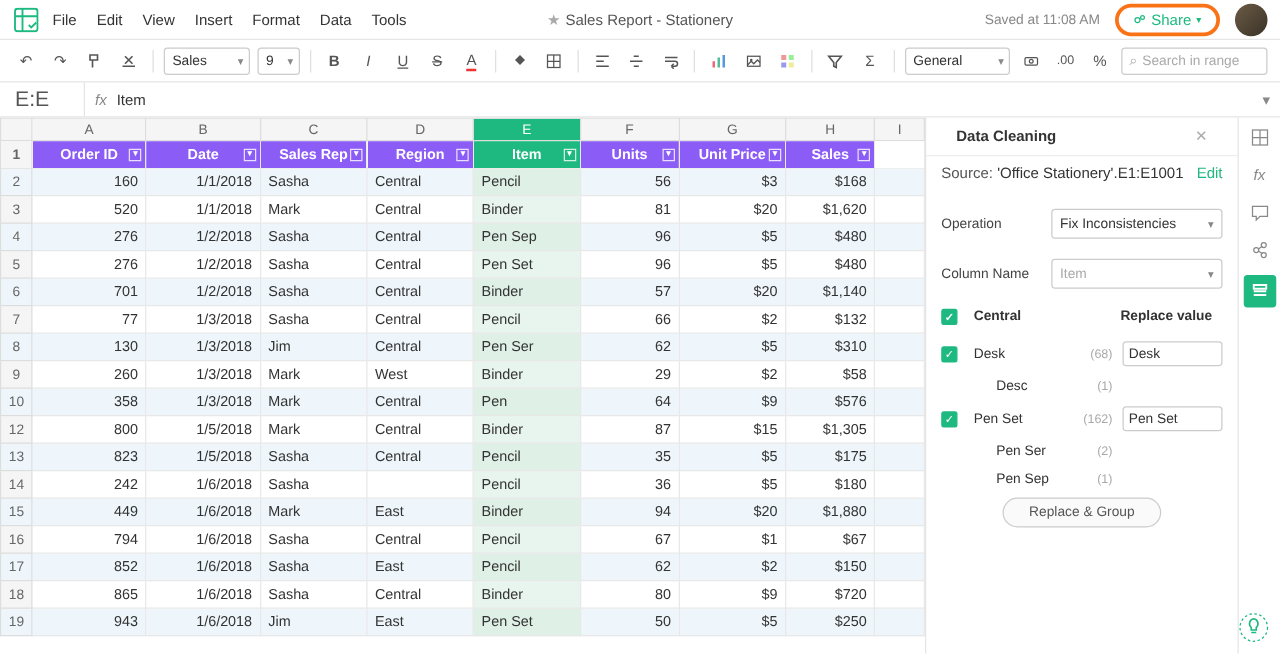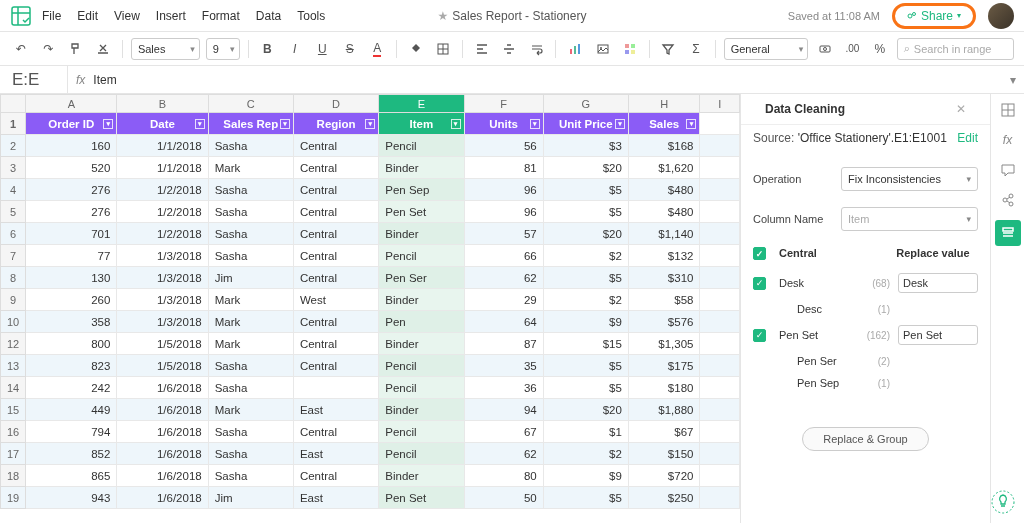--- a/index.html
+++ b/index.html
@@ -49,21 +49,21 @@
 .clhdr{display:flex;padding:8px 12px;font-size:11px;font-weight:bold;color:#333}
 .clhdr .c1{width:18px}
 .clhdr .c2{flex:1}
 .clhdr .c3{width:90px;text-align:center}
 .clrow{display:flex;align-items:center;padding:5px 12px;font-size:11px}
 .clrow .chk{width:18px}
 .clrow .nm{flex:1;color:#333}
 .clrow .cnt{color:#aaa;margin-right:8px;font-size:10px}
 .clrow .rv{width:80px;border:1px solid #ccc;border-radius:3px;height:20px;padding:0 4px;display:flex;align-items:center;font-size:11px}
 .chkbox{width:13px;height:13px;border:1px solid #1eb980;border-radius:2px;background:#1eb980;color:#fff;font-size:9px;display:flex;align-items:center;justify-content:center}
-.pbtn{margin:33px auto;border:1px solid #ccc;border-radius:14px;padding:5px 20px;font-size:11px;color:#555;background:#fafafa}
+.pbtn{margin:4px auto;border:1px solid #ccc;border-radius:14px;padding:5px 20px;font-size:11px;color:#555;background:#fafafa}
 .rside{width:34px;border-left:1px solid #e5e5e5;display:flex;flex-direction:column;align-items:center;padding-top:6px;gap:10px}
 .ricon{width:20px;height:20px;display:flex;align-items:center;justify-content:center;color:#888}
 .ricon.active{background:#1eb980;color:#fff;border-radius:3px;width:26px;height:26px}
 .bulb{position:absolute;bottom:8px;right:8px;width:26px;height:26px;color:#1eb980}
 svg{display:block}
 </style>
 </head>
 <body>
 
 <div class="topbar">

